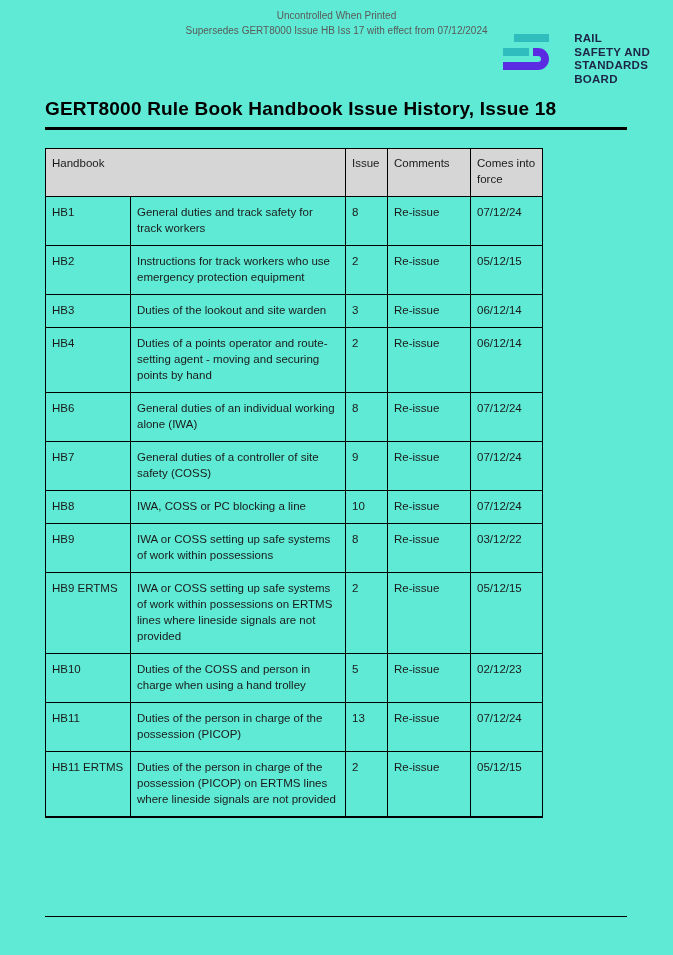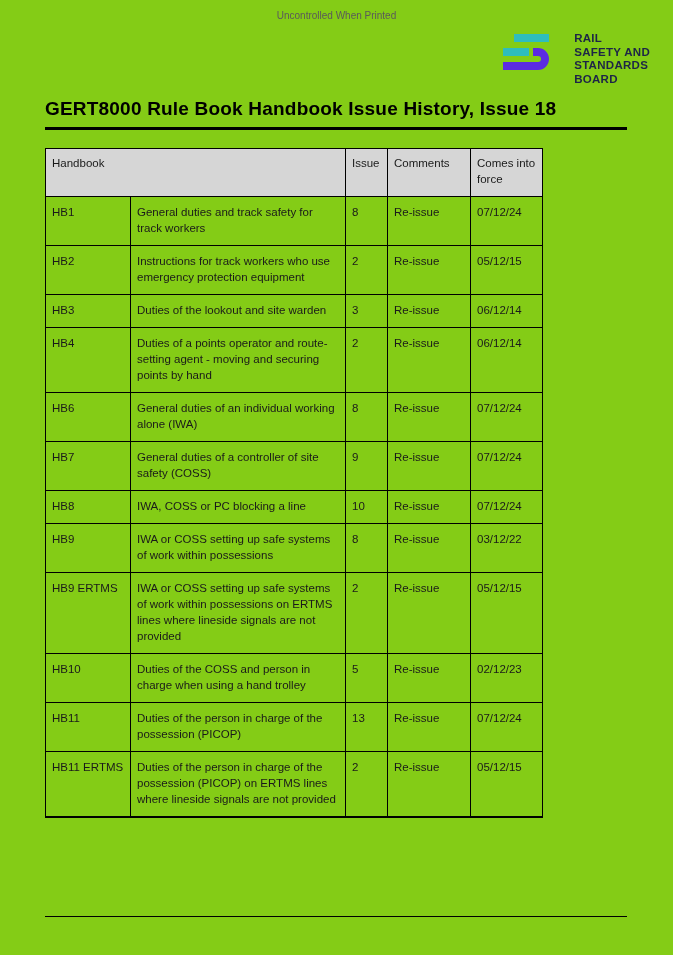--- a/index.html
+++ b/index.html
@@ -1,21 +1,21 @@
 <!DOCTYPE html>
 <html><head>
 <meta charset="utf-8">
 <style>
   * { margin: 0; padding: 0; box-sizing: border-box; }
   html, body { background: #ffffff; }
   .page {
     position: relative;
     width: 673px;
     height: 955px;
-    background: #84cc16;
+    background: #5eead4;
     font-family: "Liberation Sans", "DejaVu Sans", sans-serif;
     color: #1a1a1a;
     overflow: hidden;
   }
 
   
   .notice {
     position: absolute;
     top: 8px; left: 0; right: 0;
     text-align: center;
@@ -99,20 +99,21 @@
     margin-top: 48px;
   }
 </style>
 </head>
 <body>
 
 <div class="page">
 
   <div class="notice">
     <div>Uncontrolled When Printed</div>
+    <div>Supersedes GERT8000 Issue HB Iss 17 with effect from 07/12/2024</div>
   </div>
 
   <div class="logo">
     <svg class="logo-icon" width="46" height="36" viewBox="0 0 46 36" aria-hidden="true">
       <path d="M11 4 H46" stroke="#2FBDBD" stroke-width="8" fill="none"></path>
       <path d="M0 18 H26" stroke="#2FBDBD" stroke-width="8" fill="none"></path>
       <path d="M30 18 H35 A7 7 0 0 1 35 32 H0" stroke="#5B2BE1" stroke-width="8" fill="none"></path>
     </svg>
     <div class="logo-text">
       <div>RAIL</div>

